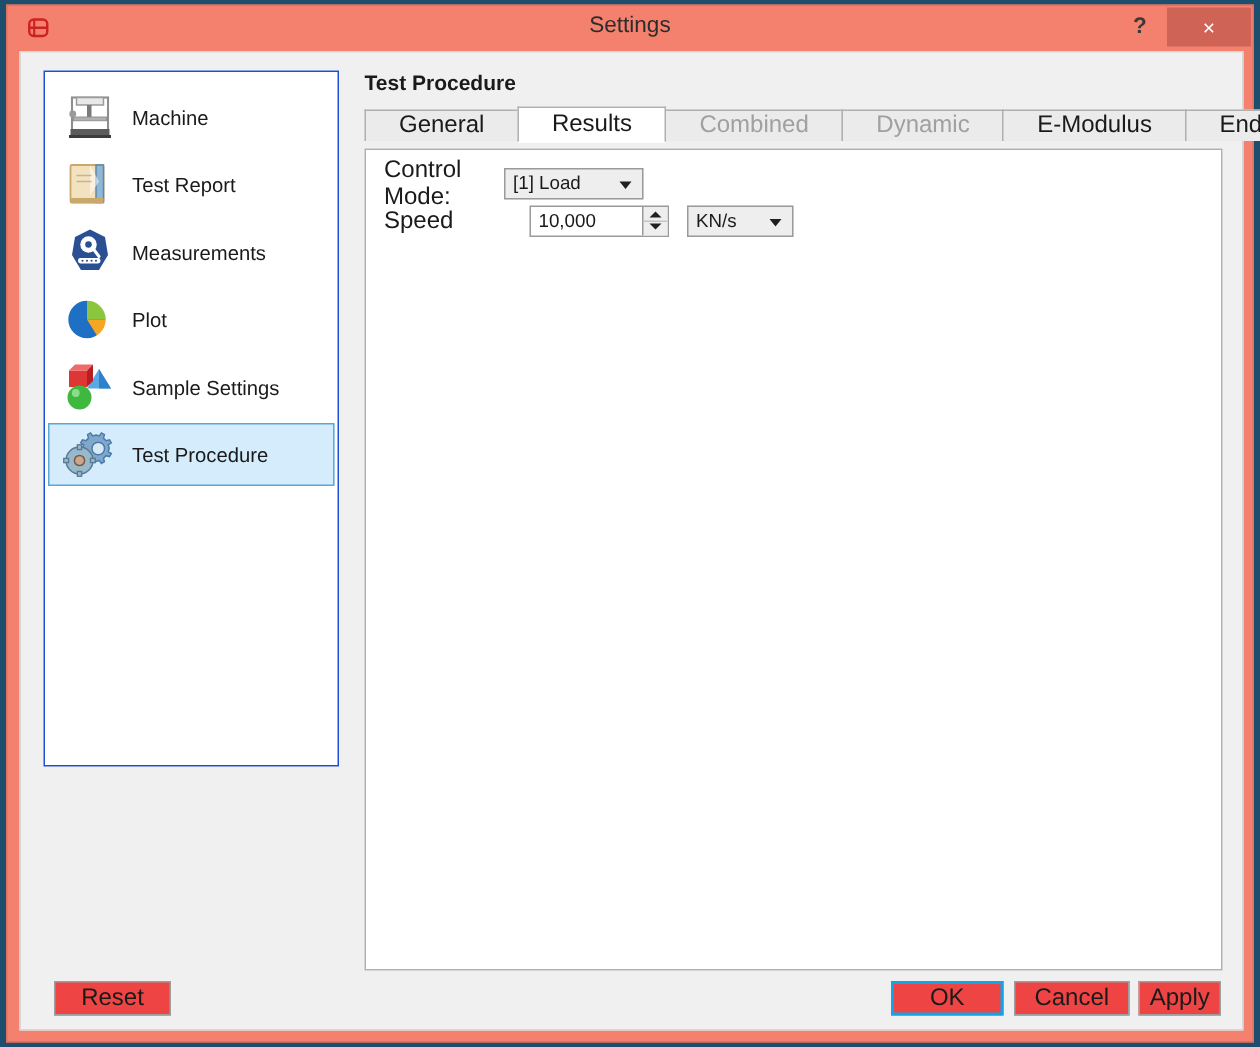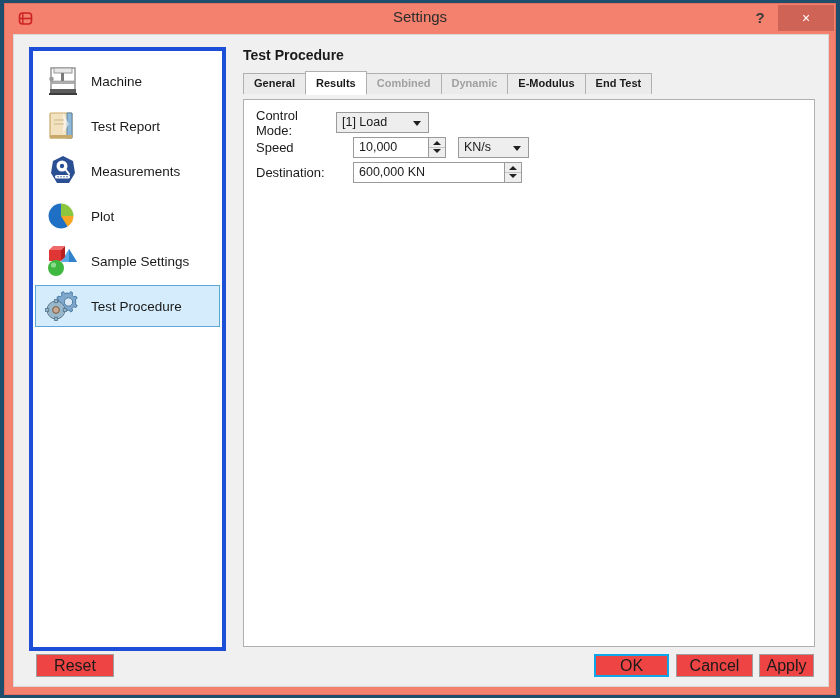--- a/index.html
+++ b/index.html
@@ -66,23 +66,23 @@
     left: 8px; top: 30px;
     width: 816px; height: 653px;
     background: #f0f0f0;
     border: 1px solid #d8d8d8;
   }
 
   
   #sidebar {
     position: absolute;
     left: 15px; top: 12px;
-    width: 197px; height: 604px;
+    width: 197px; height: 464px;
     background: #ffffff;
-    border: 4px solid #1d4ed8;
+    border: 1px solid #1d4ed8;
     overflow: hidden;
   }
   .nav-item {
     position: relative;
     height: 42px;
     margin: 0 2px;
     display: flex;
     align-items: center;
     cursor: pointer;
     border: 1px solid transparent;
@@ -122,30 +122,29 @@
   #tabstrip {
     position: relative;
     height: 22px;
     margin-left: 7px;
     display: flex;
     align-items: flex-end;
   }
   .tab {
     height: 21px;
     line-height: 19px;
-    padding: 0 10px;
-    font-size: 11px;
+    padding: 0 22px;
+    font-size: 16px;
     background: #ebebeb;
     border: 1px solid #b0b0b0;
     border-bottom: none;
     color: #1a1a1a;
     margin-right: -1px;
     cursor: pointer;
     white-space: nowrap;
-    font-weight: bold;
   }
   .tab.disabled { color: #a0a0a0; cursor: default; }
   .tab.active {
     background: #ffffff;
     height: 24px;
     line-height: 22px;
     position: relative;
     z-index: 3;
     border-bottom: 1px solid #ffffff;
     margin-bottom: -1px;
@@ -162,21 +161,21 @@
   
   #form { position: relative; padding: 12px 0 0 12px; }
   .row {
     display: flex;
     align-items: center;
     height: 21px;
     margin-bottom: 4px;
   }
   .row-label {
     width: 80px;
-    font-size: 13px;
+    font-size: 16px;
     color: #1a1a1a;
     flex: 0 0 auto;
   }
 
   
   .combo {
     position: relative;
     height: 21px;
     background: #eeeeee;
     border: 1px solid #9a9a9a;
@@ -410,31 +409,20 @@
                 <span class="sep"></span>
                 <span class="down"></span>
               </span>
             </div>
             <div class="combo" id="speed-unit-combo">
               <span>KN/s</span>
               <span class="arrow"></span>
             </div>
           </div>
 
-          <div class="row">
-            <span class="row-label">Destination:</span>
-            <div class="spinfield" id="destination-field">
-              <span>600,000 KN</span>
-              <span class="spinbtns">
-                <span class="up"></span>
-                <span class="sep"></span>
-                <span class="down"></span>
-              </span>
-            </div>
-          </div>
 
         </div>
       </div>
     </div>
 
     <div id="footer">
       <div class="btn" id="btn-reset">Reset</div>
       <div class="btn" id="btn-ok">OK</div>
       <div class="btn" id="btn-cancel">Cancel</div>
       <div class="btn" id="btn-apply">Apply</div>

